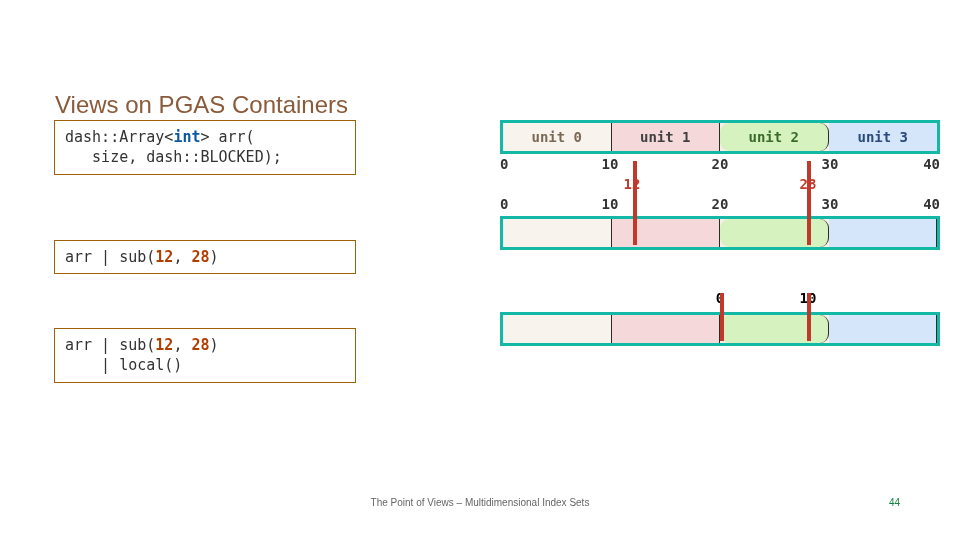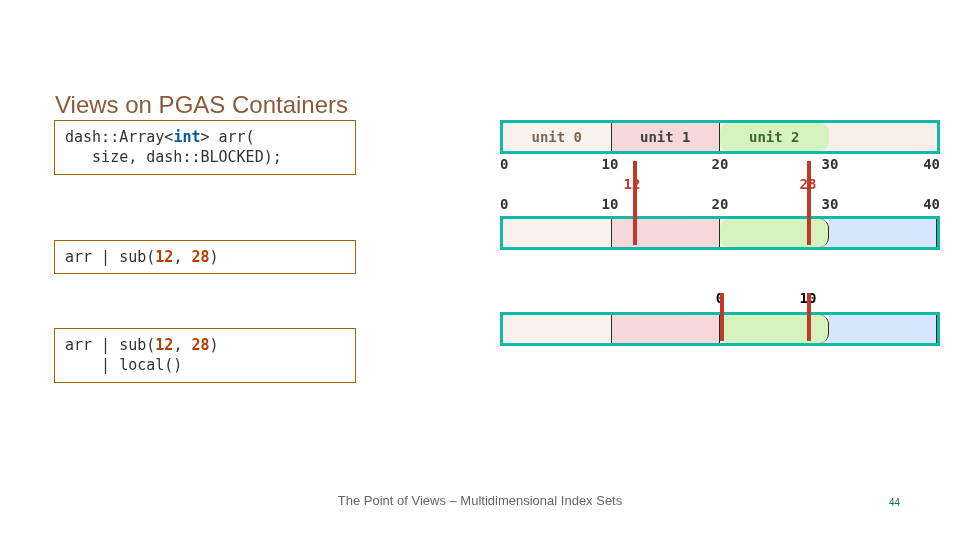--- a/index.html
+++ b/index.html
@@ -97,21 +97,21 @@
     position: absolute;
     width: 4px;
     background: #c0392b;
     z-index: 5;
   }
   .footer {
     position: absolute;
     bottom: 32px;
     width: 960px;
     text-align: center;
-    font-size: 13px;
+    font-size: 10px;
     color: #666;
   }
   .pagenum {
     position: absolute;
     bottom: 32px;
     right: 60px;
     font-size: 10px;
     color: #15803d;
   }
 </style>
@@ -127,20 +127,21 @@
 
 <div class="codebox" style="left:54px; top:328px; width:280px;"><span>arr | sub(</span><span class="kw-num">12</span><span>, </span><span class="kw-num">28</span><span>)
     | local()</span></div>
 
 <div class="diagram">
 
   <div class="bar" style="position:relative;">
     <div class="seg u0" style="left:0; width:25%;">unit 0</div>
     <div class="seg u1" style="left:25%; width:25%;">unit 1</div>
     <div class="seg u2" style="left:50%; width:25%;">unit 2</div>
+    <div class="seg u3" style="left:75%; width:25%;">unit 3</div>
   </div>
 
   <div class="indices">
     <span class="idx" style="left:0%; transform:none;">0</span>
     <span class="idx" style="left:25%;">10</span>
     <span class="idx" style="left:50%;">20</span>
     <span class="idx" style="left:75%;">30</span>
     <span class="idx" style="left:100%; transform:translateX(-100%);">40</span>
   </div>
 

